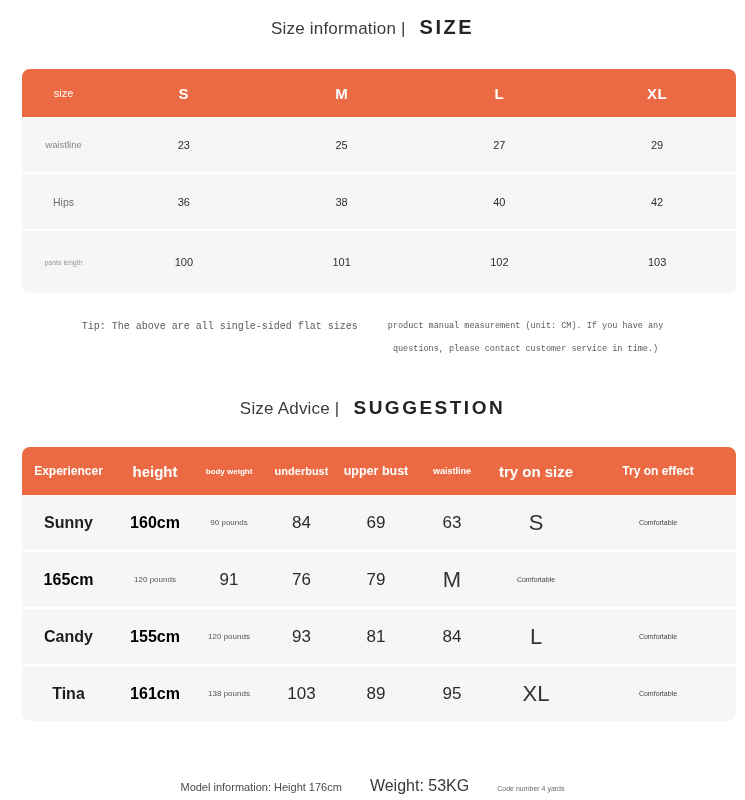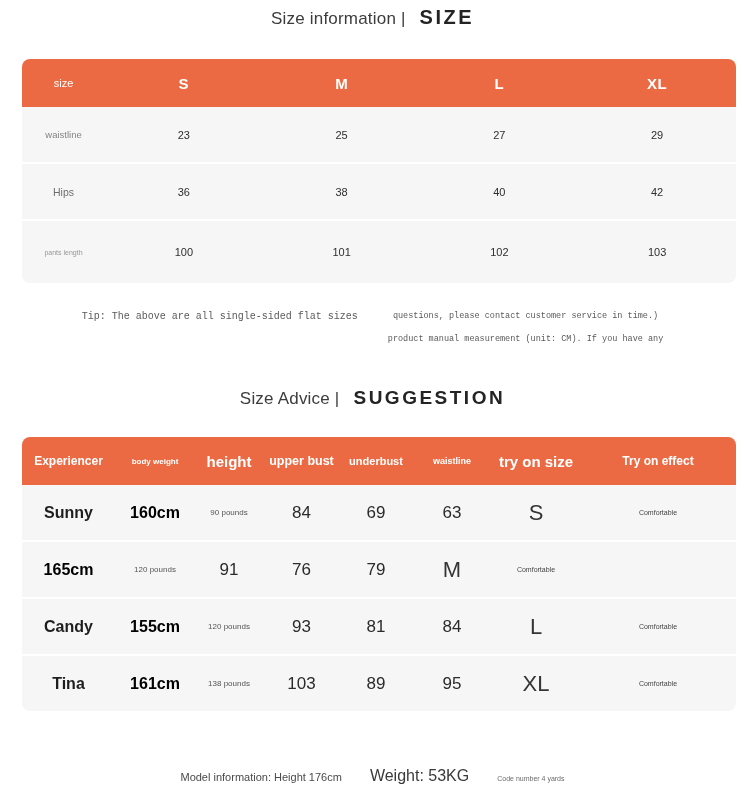--- a/index.html
+++ b/index.html
@@ -3,21 +3,21 @@
 <meta charset="utf-8">
 <style>
   * { margin:0; padding:0; box-sizing:border-box; }
   html,body { width:745px; height:800px; background:#ffffff; overflow:hidden;
               font-family:"Liberation Sans","DejaVu Sans",sans-serif; }
 
   
   .sec-title { display:flex; justify-content:center; align-items:baseline; gap:14px; }
   .sec-title .prefix { font-size:17px; color:#3c3c3c; letter-spacing:0.2px; }
   .sec-title .main   { font-size:20px; font-weight:700; color:#242424; letter-spacing:2.5px; }
-  .title-1 { padding-top:6px; }
+  .title-1 { padding-top:16px; }
   .title-2 { margin-top:36px; }
   .title-2 .main { font-size:19px; }
 
   
   .tbl { margin-left:22px; width:714px; }
   .tbl-head { background:#EB6A43; border-radius:8px 8px 0 0; height:48px; color:#ffffff; }
   .row { background:#f6f6f6; margin-bottom:2px; }
   .row.last { margin-bottom:0; border-radius:0 0 8px 8px; }
   .cell { display:flex; align-items:center; justify-content:center; text-align:center; }
 
@@ -110,38 +110,38 @@
       <div class="cell val">103</div>
     </div>
   </div>
 </div>
 
 <div class="tip">
   <div class="col left">
     <div>Tip: The above are all single-sided flat sizes</div>
   </div>
   <div class="col right">
+    <div>product manual measurement (unit: CM). If you have any</div>
     <div>questions, please contact customer service in time.)</div>
-    <div>product manual measurement (unit: CM). If you have any</div>
   </div>
 </div>
 
 <div class="sec-title title-2">
   <span class="prefix">Size Advice |</span>
   <span class="main">SUGGESTION</span>
 </div>
 
 <div class="tbl t2">
   <div class="tbl-head">
     <div class="grid">
       <div class="cell h-c1">Experiencer</div>
+      <div class="cell h-c2">height</div>
       <div class="cell h-c3">body weight</div>
-      <div class="cell h-c2">height</div>
+      <div class="cell h-c5">underbust</div>
       <div class="cell h-c4">upper bust</div>
-      <div class="cell h-c5">underbust</div>
       <div class="cell h-c6">waistline</div>
       <div class="cell h-c7">try on size</div>
       <div class="cell h-c8">Try on effect</div>
     </div>
   </div>
 
   <div class="row">
     <div class="grid">
       <div class="cell r-name">Sunny</div>
       <div class="cell r-height">160cm</div>

